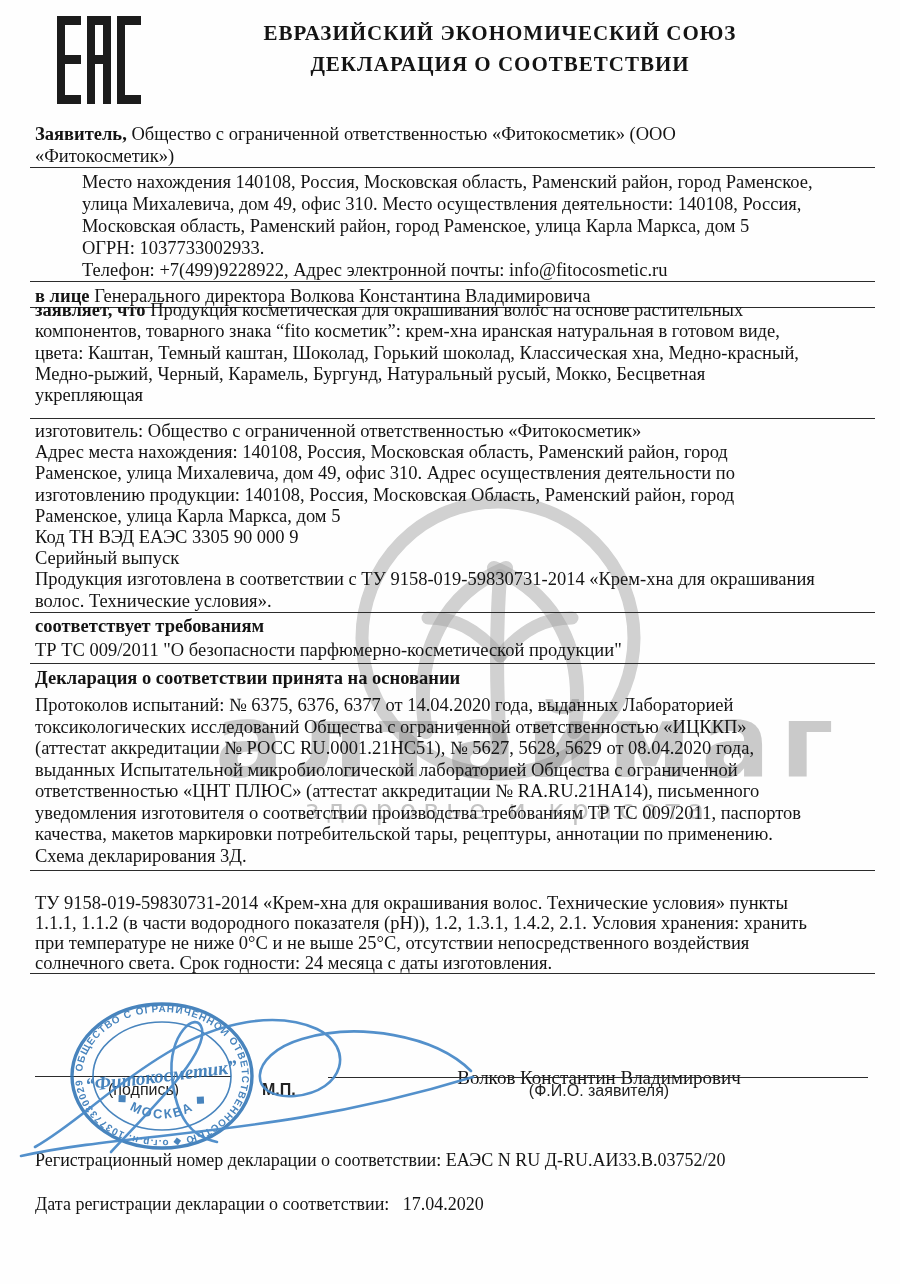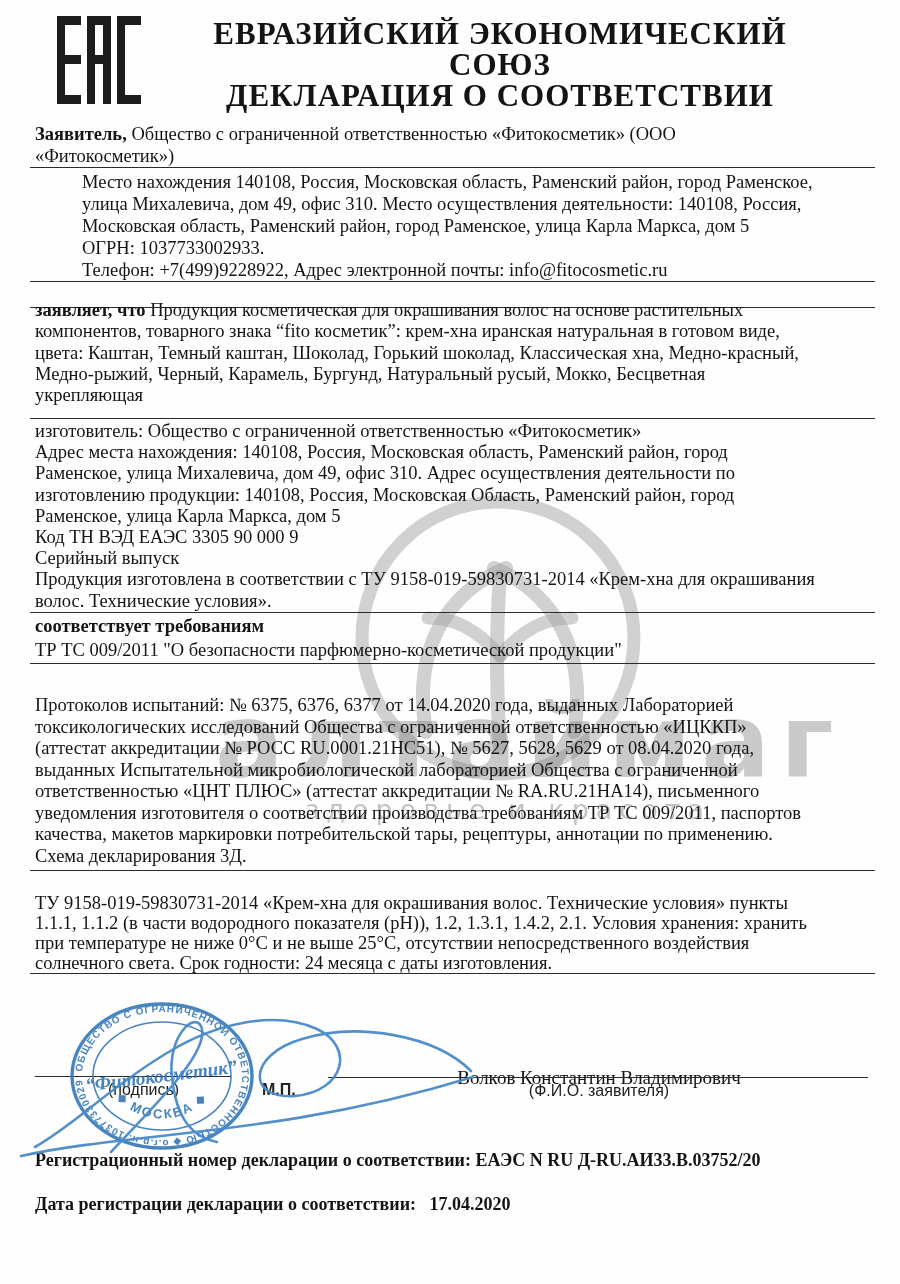--- a/index.html
+++ b/index.html
@@ -7,35 +7,35 @@
     position:relative;width:900px;height:1284px;margin:0 auto;
     background:#fefefe;overflow:hidden;
     font-family:"Liberation Serif","DejaVu Serif",serif;
     color:#141414;
   }
   .abs{position:absolute;}
   .txt{left:35px;width:845px;font-size:18.5px;line-height:22px;white-space:pre-line;z-index:2;}
   .b{font-weight:bold;}
   .sep{left:30px;width:845px;border-top:1.6px solid #2b2b2b;height:0;z-index:2;}
   .title-wrap{left:165px;top:18px;width:670px;text-align:center;z-index:2;}
-  .title-line{font-weight:bold;font-size:31px;line-height:31px;letter-spacing:1px;}
+  .title-line{font-weight:bold;font-size:21px;line-height:31px;letter-spacing:1px;}
   .small-sans{font-family:"Liberation Sans","DejaVu Sans",sans-serif;font-size:16px;color:#222;}
   .sigline{border-top:1.6px solid #2b2b2b;height:0;z-index:2;}
   .wm-brand{
     left:215px;top:682px;width:700px;z-index:1;
     font-family:"DejaVu Sans","Liberation Sans",sans-serif;
     font-weight:bold;font-size:102px;letter-spacing:10px;
     color:rgba(125,125,125,0.40);
   }
   .wm-tag{
     left:305px;top:794px;z-index:1;
     font-family:"DejaVu Sans","Liberation Sans",sans-serif;
     font-size:27px;letter-spacing:7px;color:rgba(145,145,145,0.55);
   }
-  .reg-row{left:35px;width:860px;font-size:18px;font-weight:bold;z-index:2;}
+  .reg-row{left:35px;width:860px;font-size:18px;font-weight:normal;z-index:2;}
   svg{display:block;}
 </style>
 </head>
 <body>
 
 <div class="page">
 
   <div class="abs" style="left:57px;top:16px;z-index:2;">
     <svg width="84" height="88" viewBox="0 0 84 88">
       <g fill="#1c1c1c">
@@ -78,20 +78,21 @@
   <div class="abs wm-tag">здоровье и красота</div>
   <div class="abs sep" style="top:167px;"></div>
 
   <div class="abs txt" style="top:171px;margin-left:47px;">Место нахождения 140108, Россия, Московская область, Раменский район, город Раменское,
 улица Михалевича, дом 49, офис 310. Место осуществления деятельности: 140108, Россия,
 Московская область, Раменский район, город Раменское, улица Карла Маркса, дом 5
 ОГРН: 1037733002933.
 Телефон: +7(499)9228922, Адрес электронной почты: info@fitocosmetic.ru</div>
   <div class="abs sep" style="top:281px;"></div>
 
+  <div class="abs txt" style="top:285px;"><span class="b">в лице</span><span> Генерального директора Волкова Константина Владимировича</span></div>
   <div class="abs sep" style="top:307px;"></div>
 
   <div class="abs txt" style="top:300px;line-height:21.3px;"><span class="b">заявляет, что</span><span> Продукция косметическая для окрашивания волос на основе растительных
 компонентов, товарного знака “fito косметик”: крем-хна иранская натуральная в готовом виде,
 цвета: Каштан, Темный каштан, Шоколад, Горький шоколад, Классическая хна, Медно-красный,
 Медно-рыжий, Черный, Карамель, Бургунд, Натуральный русый, Мокко, Бесцветная
 укрепляющая</span></div>
   <div class="abs sep" style="top:418px;"></div>
 
   <div class="abs txt" style="top:421px;line-height:21.2px;">изготовитель: Общество с ограниченной ответственностью «Фитокосметик»
@@ -102,20 +103,21 @@
 Код ТН ВЭД ЕАЭС 3305 90 000 9
 Серийный выпуск
 Продукция изготовлена в соответствии с ТУ 9158-019-59830731-2014 «Крем-хна для окрашивания
 волос. Технические условия».</div>
   <div class="abs sep" style="top:612px;"></div>
 
   <div class="abs txt b" style="top:615px;">соответствует требованиям</div>
   <div class="abs txt" style="top:639px;">ТР ТС 009/2011 "О безопасности парфюмерно-косметической продукции"</div>
   <div class="abs sep" style="top:663px;"></div>
 
+  <div class="abs txt b" style="top:667px;">Декларация о соответствии принята на основании</div>
   <div class="abs txt" style="top:695px;line-height:21.5px;">Протоколов испытаний: № 6375, 6376, 6377 от 14.04.2020 года, выданных Лабораторией
 токсикологических исследований Общества с ограниченной ответственностью «ИЦККП»
 (аттестат аккредитации № РОСС RU.0001.21НС51), № 5627, 5628, 5629 от 08.04.2020 года,
 выданных Испытательной микробиологической лабораторией Общества с ограниченной
 ответственностью «ЦНТ ПЛЮС» (аттестат аккредитации № RA.RU.21НА14), письменного
 уведомления изготовителя о соответствии производства требованиям ТР ТС 009/2011, паспортов
 качества, макетов маркировки потребительской тары, рецептуры, аннотации по применению.
 Схема декларирования 3Д.</div>
   <div class="abs sep" style="top:870px;"></div>
 

